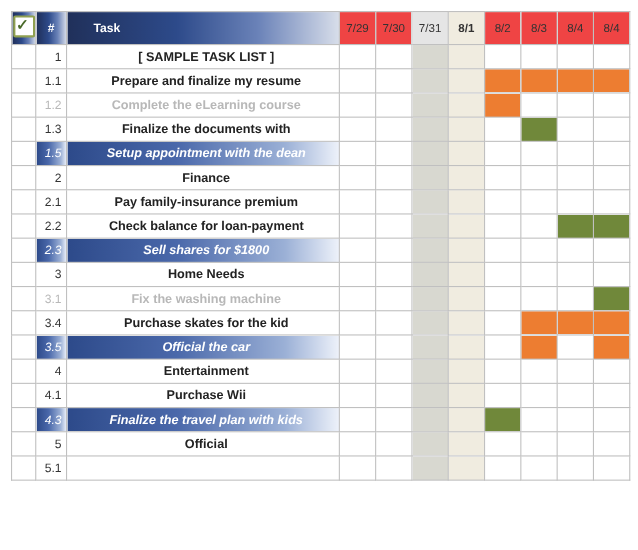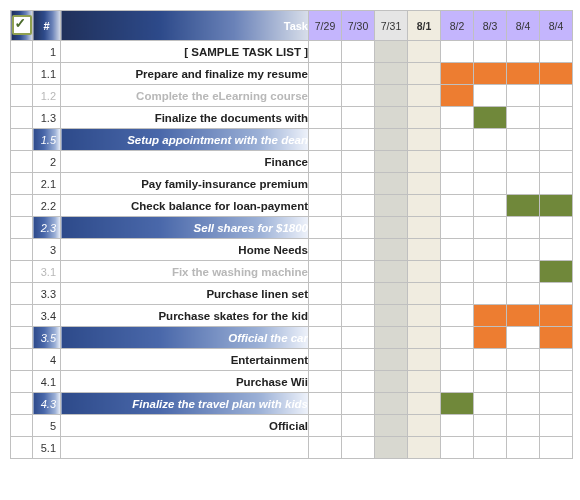--- a/index.html
+++ b/index.html
@@ -29,41 +29,41 @@
   th.col-task  { width: 248px; }
   th.col-date  { width: 33px; }
   thead tr { height: 30px; }
   th {
     color: #fff;
     font-weight: bold;
     font-size: 11px;
     text-align: center;
     background: linear-gradient(to right, #20305a 0%, #2d4a8a 40%, #6a82b8 70%, #d8deea 100%);
   }
-  th.col-task { text-align: right; padding-left: 24px; }
+  th.col-task { text-align: left; padding-left: 24px; }
   th.col-date {
-    background: #c4b5fd;
+    background: #ef4444;
     color: #333;
     border: 1px solid #c0c0c0;
     font-weight: normal;
     font-size: 10.5px;
   }
   th.col-date.shade-a { background: #e5e5e5; }
   th.col-date.shade-b { background: #f0ece0; font-weight: bold; }
   .check-col {
     text-align: center;
   }
   .num-col {
     text-align: right;
     padding-right: 4px;
     color: #333;
     font-size: 11px;
   }
   .task-col {
-    text-align: right;
+    text-align: center;
     padding-left: 6px;
     color: #222;
     font-weight: bold;
     font-size: 11.5px;
     text-overflow: ellipsis;
   }
   tr.muted .task-col, tr.muted .num-col { color: #b8b8b8; }
   tr.hl .num-col, tr.hl .task-col {
     color: #fff;
     background: linear-gradient(to right, #2d4a8a 0%, #4a68aa 40%, #9bb0d6 80%, #eef2fa 100%);
@@ -251,33 +251,20 @@
         <td class="gcell"></td>
         <td class="gcell shade-a"></td>
         <td class="gcell shade-b"></td>
         <td class="gcell"></td>
         <td class="gcell"></td>
         <td class="gcell"></td>
         <td class="gcell bar-green"></td>
       </tr>
       <tr>
         <td class="check-col"></td>
-        <td class="num-col">3.3</td>
-        <td class="task-col">Purchase linen set</td>
-        <td class="gcell"></td>
-        <td class="gcell"></td>
-        <td class="gcell shade-a"></td>
-        <td class="gcell shade-b"></td>
-        <td class="gcell"></td>
-        <td class="gcell"></td>
-        <td class="gcell"></td>
-        <td class="gcell"></td>
-      </tr>
-      <tr>
-        <td class="check-col"></td>
         <td class="num-col">3.4</td>
         <td class="task-col">Purchase skates for the kid</td>
         <td class="gcell"></td>
         <td class="gcell"></td>
         <td class="gcell shade-a"></td>
         <td class="gcell shade-b"></td>
         <td class="gcell"></td>
         <td class="gcell bar-orange"></td>
         <td class="gcell bar-orange"></td>
         <td class="gcell bar-orange"></td>

